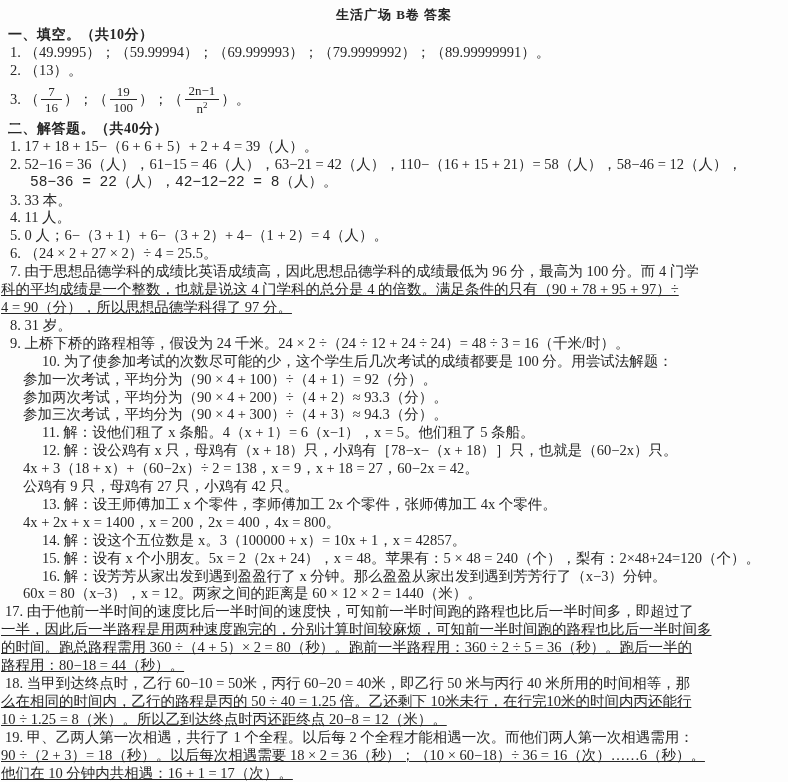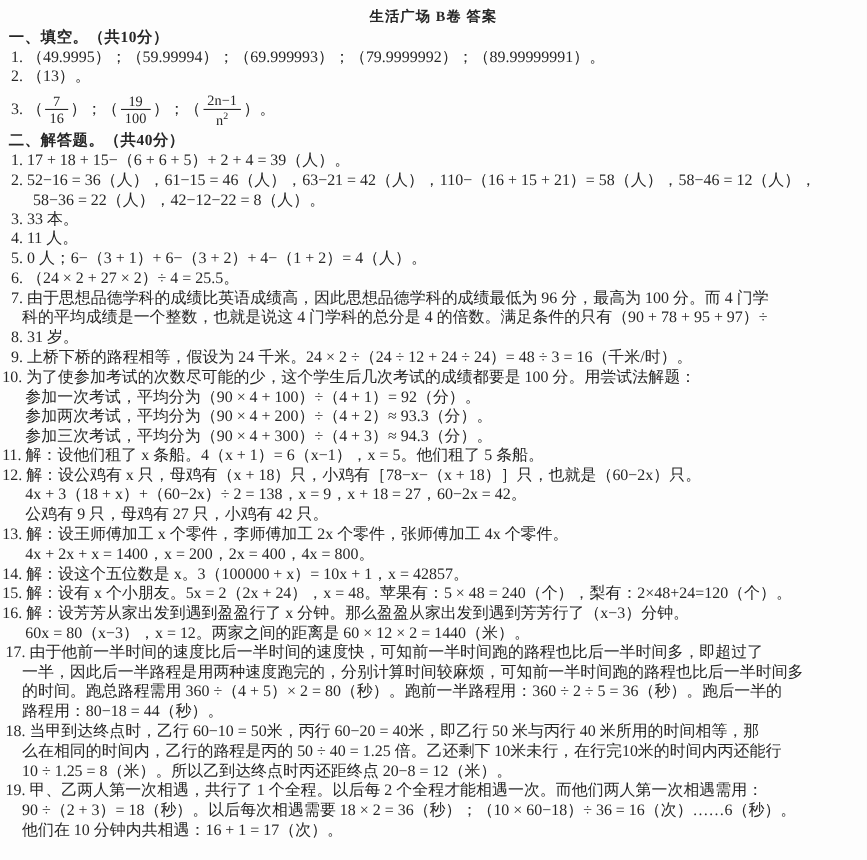--- a/index.html
+++ b/index.html
@@ -15,24 +15,24 @@
   }
   .sec-heading{
     font-size:14px;font-weight:bold;line-height:18px;
     padding-left:8px;letter-spacing:.5px;
   }
   .line{
     font-size:14.5px;line-height:17.9px;white-space:nowrap;
   }
   
   .ind-n1{padding-left:10px;}   
-  .ind-n2{padding-left:2px;}   
-  .ind-t{padding-left:30px;}    
+  .ind-n2{padding-left:2px;margin-left:40px;}   
+  .ind-t{padding-left:30px;font-family:Liberation Mono, monospace;}    
   .ind-s{padding-left:23px;}    
-  .ind-f{padding-left:20px;}     
+  .ind-f{padding-left:1px;text-decoration:underline;}     
   .ind-f2{padding-left:5px;}    
   
   .line-frac{
     display:flex;align-items:center;height:40px;
     font-size:14.5px;padding-left:10px;white-space:nowrap;
   }
   .frac{
     display:inline-block;text-align:center;vertical-align:middle;
     margin:0 2px;font-size:13px;line-height:1.05;
   }
@@ -74,20 +74,21 @@
 
   <div class="line ind-n1">1. 17 + 18 + 15−（6 + 6 + 5）+ 2 + 4 = 39（人）。</div>
   <div class="line ind-n1">2. 52−16 = 36（人），61−15 = 46（人），63−21 = 42（人），110−（16 + 15 + 21）= 58（人），58−46 = 12（人），</div>
   <div class="line ind-t">58−36 = 22（人），42−12−22 = 8（人）。</div>
   <div class="line ind-n1">3. 33 本。</div>
   <div class="line ind-n1">4. 11 人。</div>
   <div class="line ind-n1">5. 0 人；6−（3 + 1）+ 6−（3 + 2）+ 4−（1 + 2）= 4（人）。</div>
   <div class="line ind-n1">6. （24 × 2 + 27 × 2）÷ 4 = 25.5。</div>
   <div class="line ind-n1">7. 由于思想品德学科的成绩比英语成绩高，因此思想品德学科的成绩最低为 96 分，最高为 100 分。而 4 门学</div>
   <div class="line ind-f">科的平均成绩是一个整数，也就是说这 4 门学科的总分是 4 的倍数。满足条件的只有（90 + 78 + 95 + 97）÷</div>
+  <div class="line ind-f">4 = 90（分），所以思想品德学科得了 97 分。</div>
   <div class="line ind-n1">8. 31 岁。</div>
   <div class="line ind-n1">9. 上桥下桥的路程相等，假设为 24 千米。24 × 2 ÷（24 ÷ 12 + 24 ÷ 24）= 48 ÷ 3 = 16（千米/时）。</div>
   <div class="line ind-n2">10. 为了使参加考试的次数尽可能的少，这个学生后几次考试的成绩都要是 100 分。用尝试法解题：</div>
   <div class="line ind-s">参加一次考试，平均分为（90 × 4 + 100）÷（4 + 1）= 92（分）。</div>
   <div class="line ind-s">参加两次考试，平均分为（90 × 4 + 200）÷（4 + 2）≈ 93.3（分）。</div>
   <div class="line ind-s">参加三次考试，平均分为（90 × 4 + 300）÷（4 + 3）≈ 94.3（分）。</div>
   <div class="line ind-n2">11. 解：设他们租了 x 条船。4（x + 1）= 6（x−1），x = 5。他们租了 5 条船。</div>
   <div class="line ind-n2">12. 解：设公鸡有 x 只，母鸡有（x + 18）只，小鸡有［78−x−（x + 18）］只，也就是（60−2x）只。</div>
   <div class="line ind-s">4x + 3（18 + x）+（60−2x）÷ 2 = 138，x = 9，x + 18 = 27，60−2x = 42。</div>
   <div class="line ind-s">公鸡有 9 只，母鸡有 27 只，小鸡有 42 只。</div>

